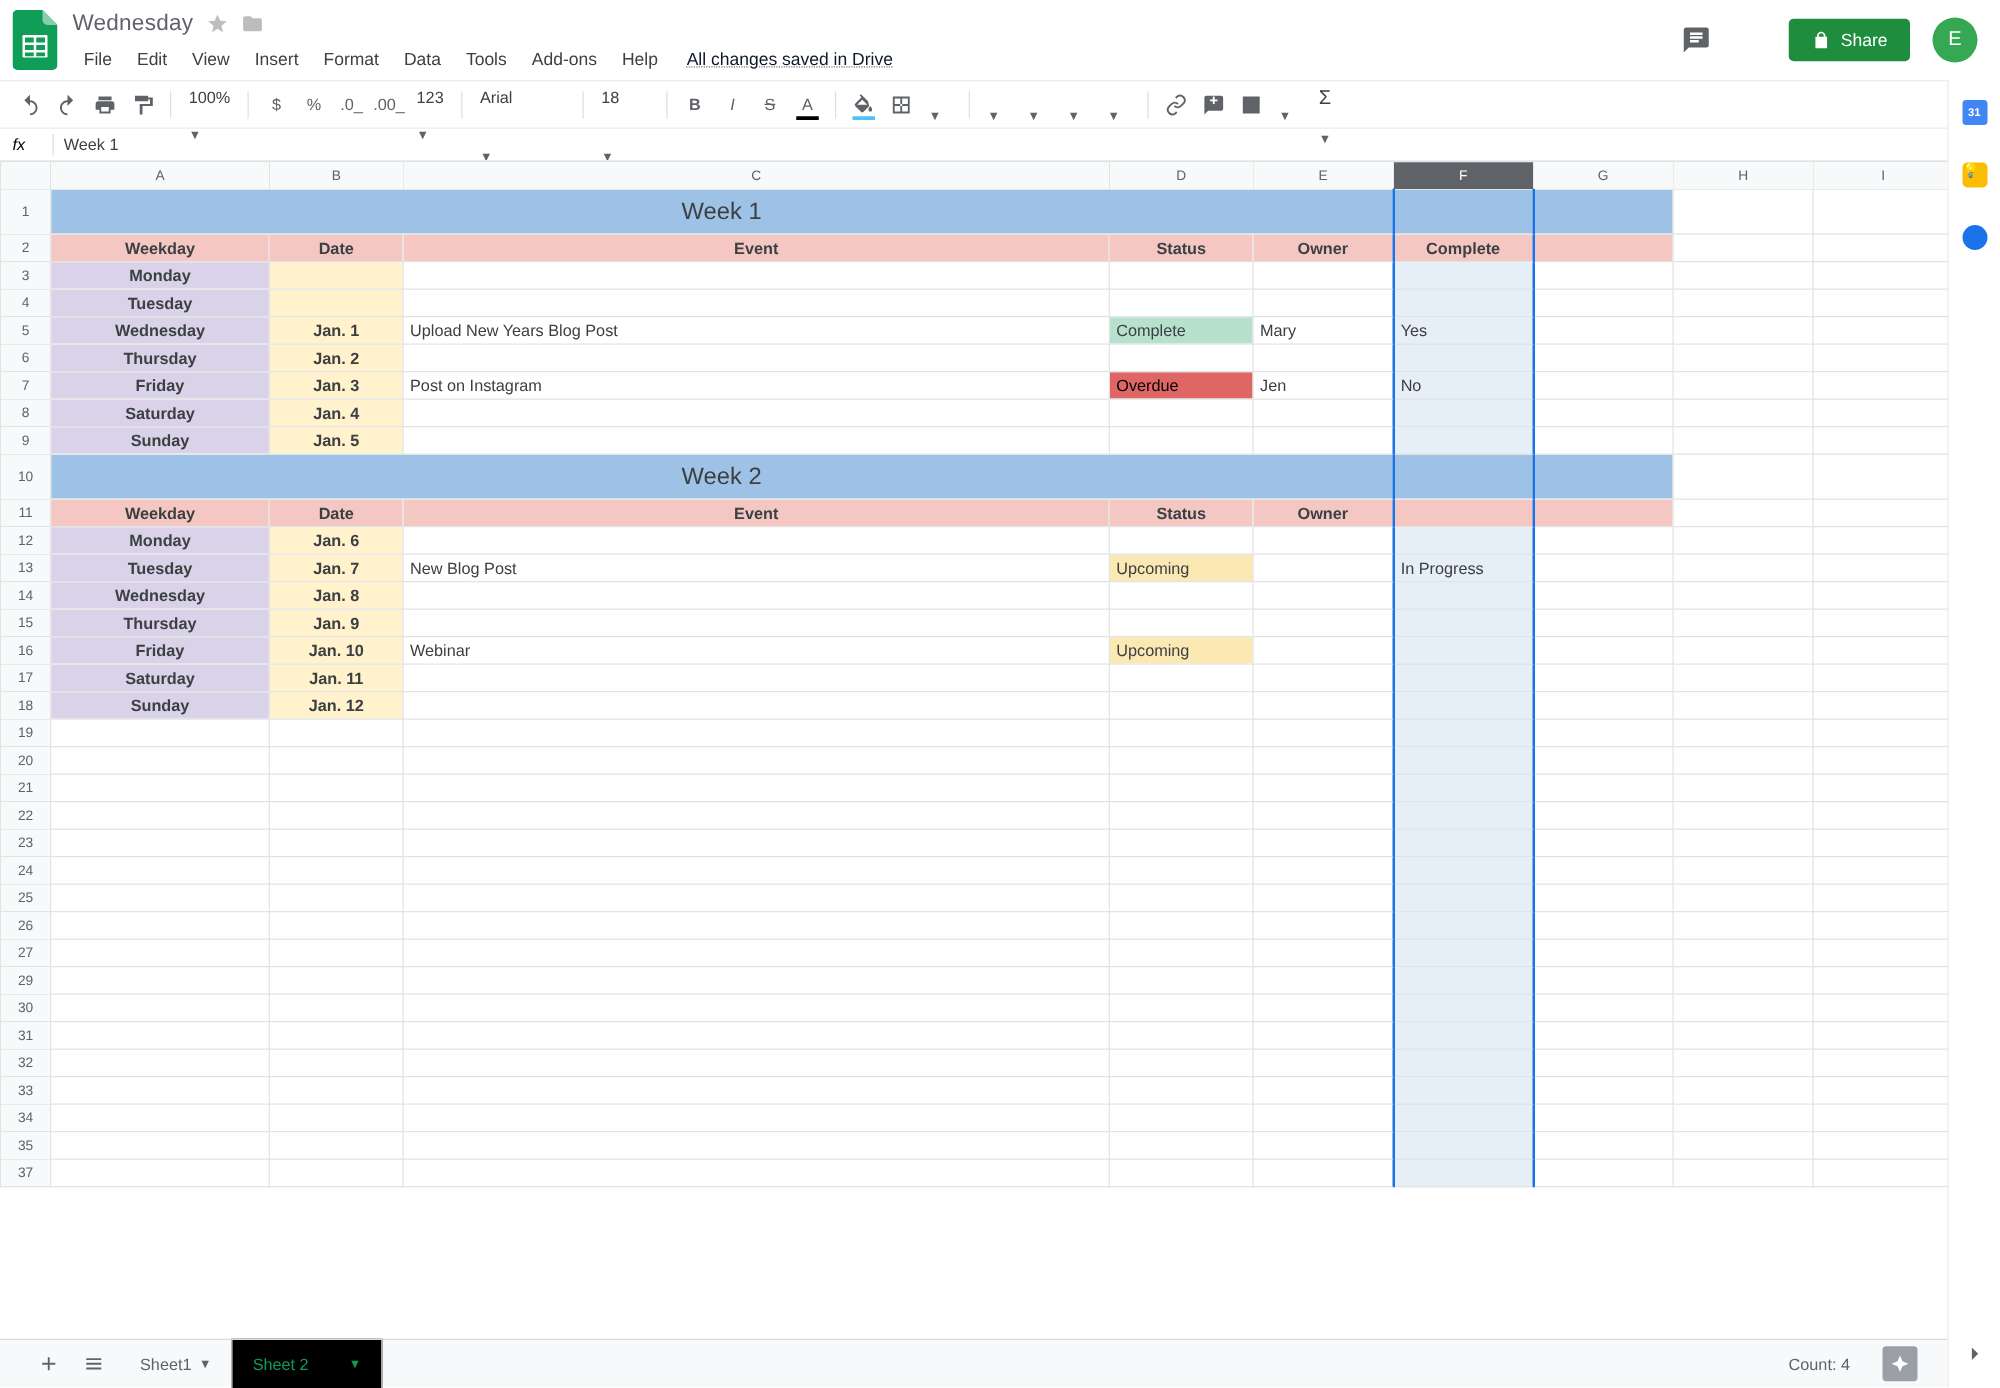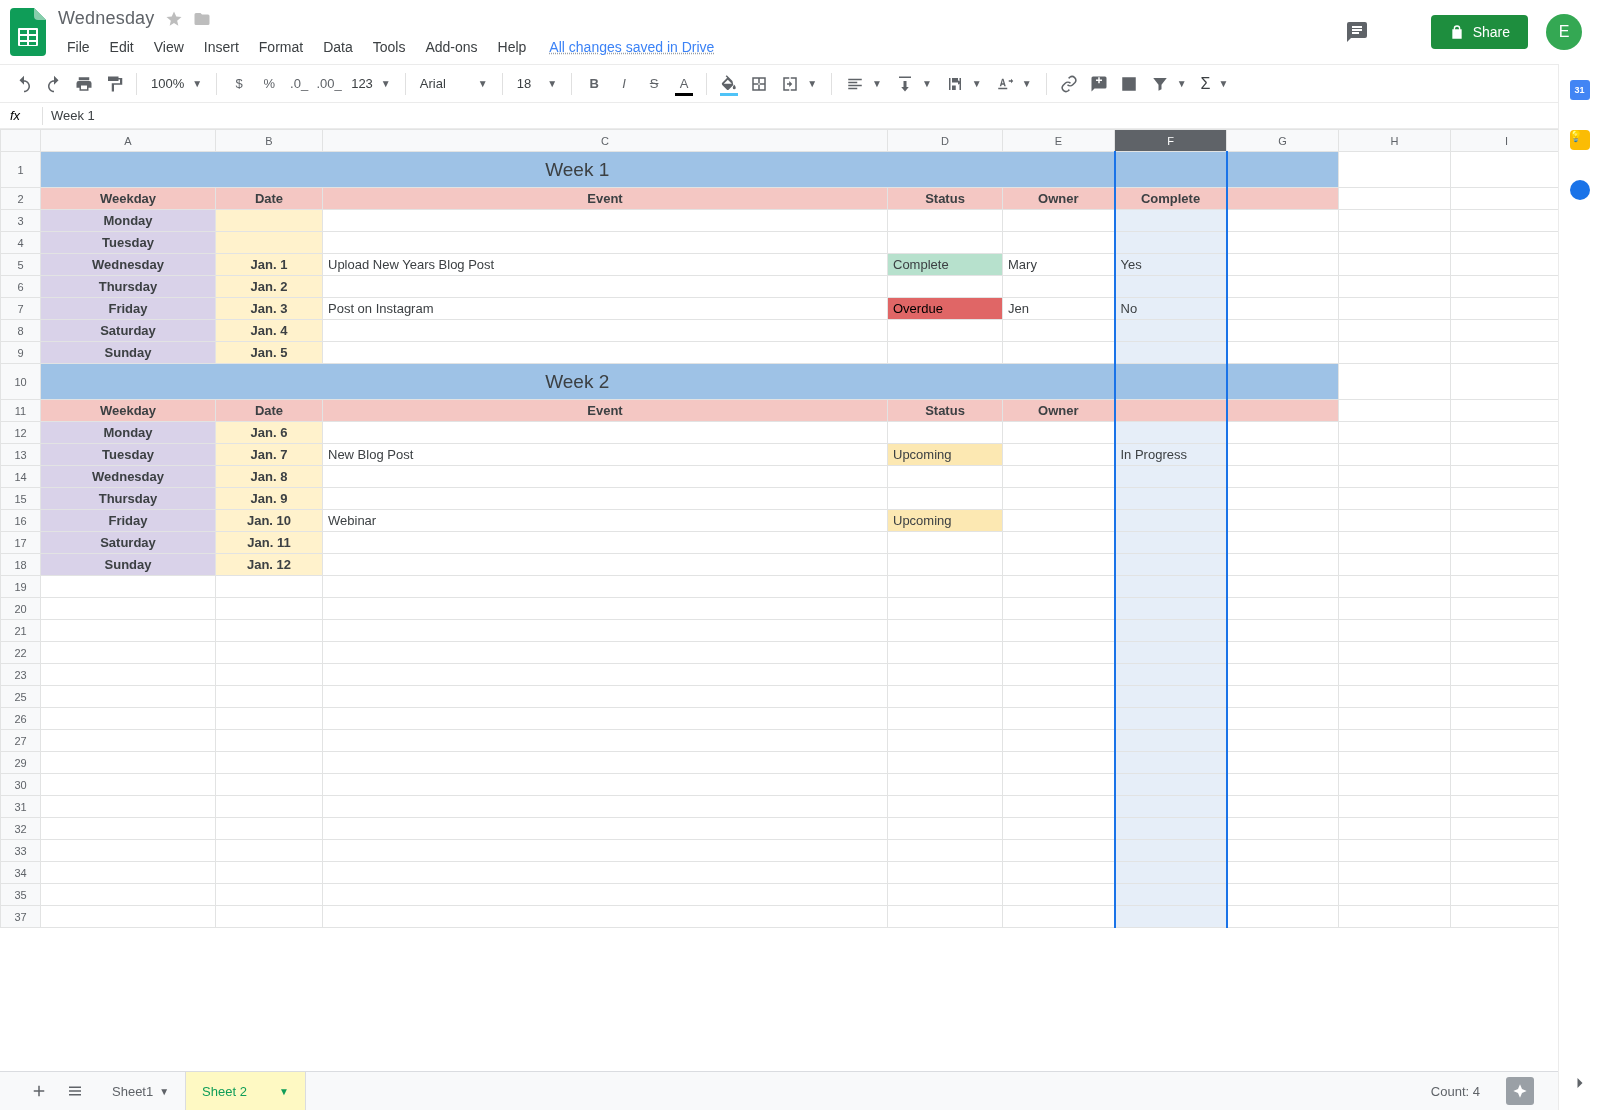--- a/index.html
+++ b/index.html
@@ -8,33 +8,33 @@
   
   .docbar { display:flex; align-items:flex-start; padding:6px 10px 0 8px; height:64px; }
   .sheets-logo { width:40px; height:52px; display:flex; align-items:center; justify-content:center; margin-right:10px; }
   .sheets-logo svg { width:36px; height:48px;}
   .doc-meta { flex:0 0 auto; display:flex; flex-direction:column; }
   .title-row { display:flex; align-items:center; gap:10px; margin-top:2px;}
   .doc-title { font-size:18px; color:#5f6368; letter-spacing:.2px;}
   .star-icon, .folder-icon { width:18px; height:18px; fill:#bdbdbd; }
   .menu-row { display:flex; align-items:center; gap:2px; margin-top:6px; font-size:14px; color:#3c4043;}
   .menu-row .m { padding:4px 9px; border-radius:4px; cursor:pointer;}
-  .save-status { margin-left:12px; color:#3b82f6; text-decoration:underline dotted #9aa0a6; font-size:14px;}
+  .save-status { margin-left:12px; color:#0f172a; text-decoration:underline dotted #9aa0a6; font-size:14px;}
   .docbar-spacer { flex:1 1 auto; }
   .right-buttons { display:flex; align-items:center; gap:18px; padding-right:8px; margin-top:8px;}
   .comments-btn { width:28px; height:28px; display:flex; align-items:center; justify-content:center; border-radius:4px; cursor:pointer;}
   .comments-btn svg { width:24px; height:24px; fill:#5f6368;}
   .share-btn { background:#1e8e3e; color:#fff; font-weight:500; font-size:14px; padding:9px 18px; border-radius:4px; display:flex; align-items:center; gap:8px; cursor:pointer;margin-left:42px;}
   .share-btn svg { width:16px; height:16px; fill:#fff;}
   .avatar { width:36px; height:36px; border-radius:50%; background:#34a853; color:#fff; display:flex; align-items:center; justify-content:center; font-size:16px;}
   
   .toolbar { border-top:1px solid #ebebeb; border-bottom:1px solid #ebebeb; height:39px; display:flex; align-items:center; padding:0 10px; gap:2px;}
   .tool-btn { min-width:28px; height:28px; display:flex; align-items:center; justify-content:center; border-radius:4px; cursor:pointer; color:#5f6368; font-size:13px;}
   .tool-sep { width:1px; height:22px; background:#e0e0e0; margin:0 6px;}
-  .tool-select { display:flex; align-items:center; gap:8px; padding:0 6px; height:28px; cursor:pointer; color:#3c4043;}
+  .tool-select { display:flex; align-items:flex-start; gap:18px; padding:0 6px; height:28px; cursor:pointer; color:#3c4043;flex-direction:column;}
   .tool-select .caret { font-size:10px; color:#5f6368;}
   .tool-svg { width:18px; height:18px; fill:#5f6368; }
   .text-color-box { position:relative; }
   .text-color-box::after { content:""; position:absolute; bottom:2px; left:5px; width:18px; height:3px; background:#000;}
   .fill-color-box { position:relative; }
   .fill-color-box::after { content:""; position:absolute; bottom:2px; left:5px; width:18px; height:3px; background:#4fc3f7;}
   .toolbar-spacer { flex:1 1 auto;}
   .chevup { width:26px; height:26px; display:flex; align-items:center; justify-content:center; cursor:pointer;}
   
   .sidepanel { position:absolute; right:0; top:64px; bottom:0; width:42px; border-left:1px solid #ebebeb; display:flex; flex-direction:column; align-items:center; padding-top:16px; gap:30px; background:#fff; z-index:5;}
@@ -84,21 +84,21 @@
   .fill-complete { background:#b7e1cd;}
   .fill-overdue { background:#e06666; color:#000;}
   .fill-upcoming { background:#fce8b2;}
   .fill-g-rose { background:#f4c7c3;}
   
   tr.bigrow td, tr.bigrow th { height:36px;}
   
   .sheetbar { height:39px; border-top:1px solid #dadce0; display:flex; align-items:center; padding:0 24px; gap:6px; font-size:13px; background:#f8f9fa; margin-right:42px; position:relative;}
   .sheetbar .sb-btn { width:30px; height:30px; display:flex; align-items:center; justify-content:center; cursor:pointer; color:#5f6368;}
   .sheet-tab { padding:0 16px; height:39px; display:flex; align-items:center; gap:6px; cursor:pointer; color:#5f6368;}
-  .sheet-tab.active { background:#fef9c3; color:#0f9d58; font-weight:500; border-top:1px solid #dadce0; border-left:1px solid #dadce0; border-right:1px solid #dadce0; margin-top:-1px; height:40px;gap:32px;}
+  .sheet-tab.active { background:#000000; color:#0f9d58; font-weight:500; border-top:1px solid #dadce0; border-left:1px solid #dadce0; border-right:1px solid #dadce0; margin-top:-1px; height:40px;gap:32px;}
   .sheet-tab .caret { font-size:10px;}
   .sheetbar .count { margin-left:auto; margin-right:20px; color:#5f6368; font-size:13px;}
   .explore-btn { width:28px; height:28px; background:#9aa0a6; border-radius:3px; display:flex; align-items:center; justify-content:center; cursor:pointer;}
   .explore-btn svg { width:16px; height:16px; fill:#fff;}
 </style>
 </head>
 <body>
 
 <div class="app">
 
@@ -974,20 +974,50 @@
                 <div class="cell "></div>
               </td>
               <td class="">
                 <div class="cell "></div>
               </td>
               <td class="">
                 <div class="cell "></div>
               </td>
             </tr>
             <tr>
+              <th>24</th>
+              <td class="">
+                <div class="cell "></div>
+              </td>
+              <td class="">
+                <div class="cell "></div>
+              </td>
+              <td class="">
+                <div class="cell "></div>
+              </td>
+              <td class="">
+                <div class="cell "></div>
+              </td>
+              <td class="">
+                <div class="cell "></div>
+              </td>
+              <td class=" sel sel-left sel-right">
+                <div class="cell "></div>
+              </td>
+              <td class="">
+                <div class="cell "></div>
+              </td>
+              <td class="">
+                <div class="cell "></div>
+              </td>
+              <td class="">
+                <div class="cell "></div>
+              </td>
+            </tr>
+            <tr>
               <th>25</th>
               <td class="">
                 <div class="cell "></div>
               </td>
               <td class="">
                 <div class="cell "></div>
               </td>
               <td class="">
                 <div class="cell "></div>
               </td>

